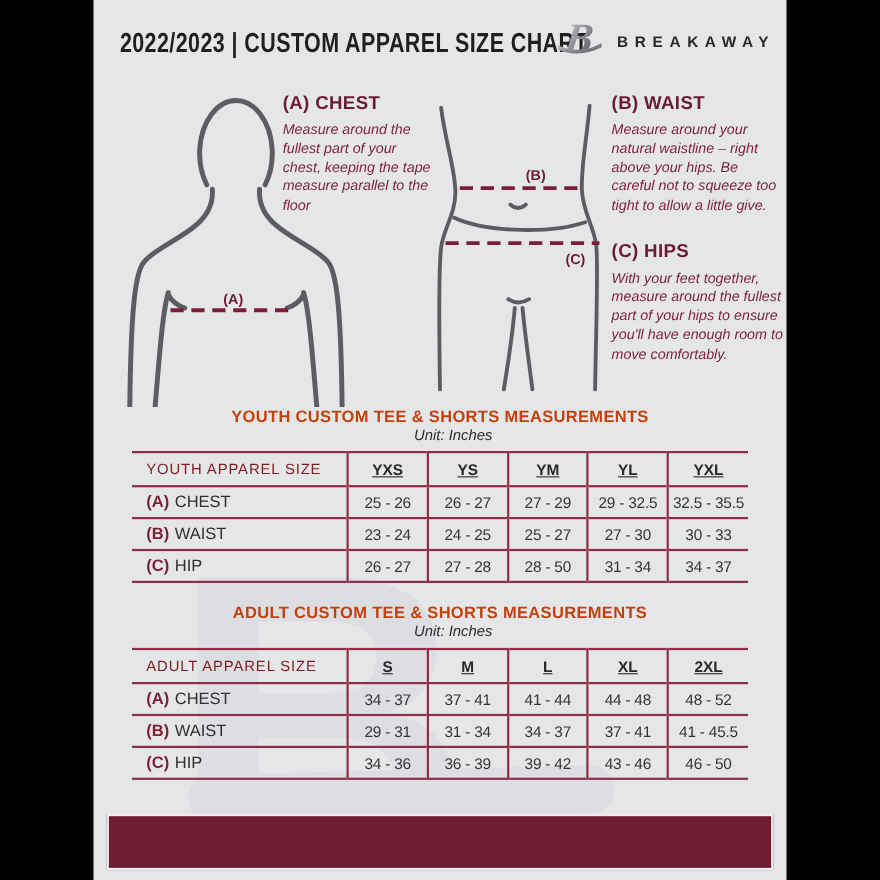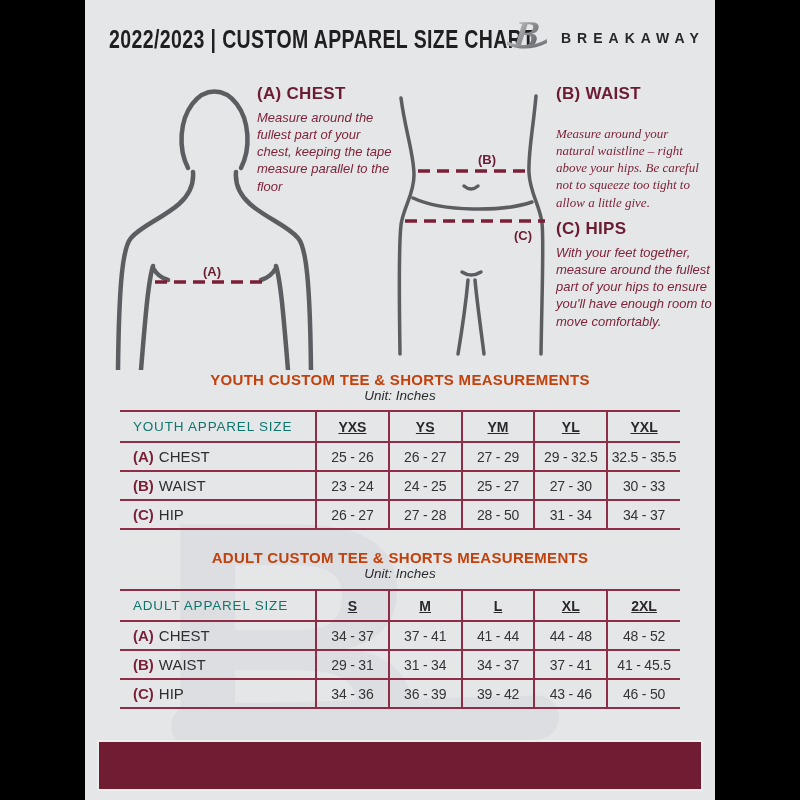--- a/index.html
+++ b/index.html
@@ -21,33 +21,33 @@
 
   
   .fig{position:absolute;z-index:1;}
   .g-head{position:absolute;font-size:17px;font-weight:bold;color:#6b1b32;letter-spacing:.3px;z-index:1;}
   .g-text{position:absolute;font-size:13px;font-style:italic;color:#7e2339;line-height:1.32;z-index:1;}
 
   
   .sec-title{position:absolute;left:0;width:630px;text-align:center;font-size:15px;font-weight:bold;
              color:#c2410c;letter-spacing:.3px;z-index:1;}
   .sec-unit{position:absolute;left:0;width:630px;text-align:center;font-size:13.5px;font-style:italic;
-            color:#2b2b2d;z-index:1;}
+            color:#2b2b2d;z-index:1;padding-left:12px;}
 
   
   .tbl-wrap{position:absolute;left:35px;width:560px;z-index:1;}
   table.szt{border-collapse:collapse;width:560px;table-layout:fixed;
             border-top:2px solid #8e2d45;border-bottom:2px solid #8e2d45;}
   table.szt th,table.szt td{padding:0;vertical-align:middle;}
   table.szt th:not(.c0),table.szt td:not(.c0){border-left:2px solid #8e2d45;text-align:center;}
   table.szt tr+tr th,table.szt tr+tr td{border-top:2px solid #8e2d45;}
   table.szt .c0{width:182px;text-align:left;padding-left:13px;}
   table.szt tr{height:29px;}
   table.szt tr.hdr{height:31px;}
-  .col-hdr0{font-size:13.5px;font-weight:normal;letter-spacing:.8px;color:#0f766e;}
+  .col-hdr0{font-size:13.5px;font-weight:normal;letter-spacing:.8px;color:#7f1d1d;}
   .size-hdr{font-size:14px;font-weight:bold;color:#28282a;text-decoration:underline;}
   .row-lbl{font-size:15px;color:#2f2f31;}
   .pfx{font-weight:bold;color:#7b1f37;margin-right:5px;}
   .val{font-size:14px;color:#343436;letter-spacing:-.2px;}
 
   
   .footer-bar{position:absolute;left:12px;top:740px;width:606px;height:51px;background:#701c33;
               border:2px solid #eceded;box-sizing:border-box;z-index:2;}
 </style>
 </head>
@@ -104,21 +104,21 @@
       <path d="M 30 81 H 144" stroke="#7b1f37" stroke-width="3.5" stroke-dasharray="12 7" fill="none"></path>
       <text x="90" y="74" font-size="13" font-weight="bold" fill="#6b1b32">(B)</text>
       <path d="M 17 131 H 157" stroke="#7b1f37" stroke-width="3.5" stroke-dasharray="12 7" fill="none"></path>
       <text x="126" y="150" font-size="13" font-weight="bold" fill="#6b1b32">(C)</text>
     </svg>
 
     <div class="g-head" style="left:172px;top:84px;">(A) CHEST</div>
     <div class="g-text" style="left:172px;top:109px;width:140px;">Measure around the fullest part of your chest, keeping the tape measure parallel to the floor</div>
 
     <div class="g-head" style="left:471px;top:84px;">(B) WAIST</div>
-    <div class="g-text" style="left:471px;top:125px;width:152px;font-family:Liberation Serif, serif;">Measure around your natural waistline – right above your hips. Be careful not to squeeze too tight to allow a little give.</div>
+    <div class="g-text" style="left:471px;top:109px;width:152px;">Measure around your natural waistline – right above your hips. Be careful not to squeeze too tight to allow a little give.</div>
 
     <div class="g-head" style="left:471px;top:219px;">(C) HIPS</div>
     <div class="g-text" style="left:471px;top:244px;width:158px;">With your feet together, measure around the fullest part of your hips to ensure you'll have enough room to move comfortably.</div>
 
     <div class="sec-title" style="top:371px;">YOUTH CUSTOM TEE &amp; SHORTS MEASUREMENTS</div>
     <div class="sec-unit" style="top:388px;">Unit: Inches</div>
     <div class="tbl-wrap" style="top:410px;">
       <table class="szt">
         <tbody>
             <tr class="hdr">

